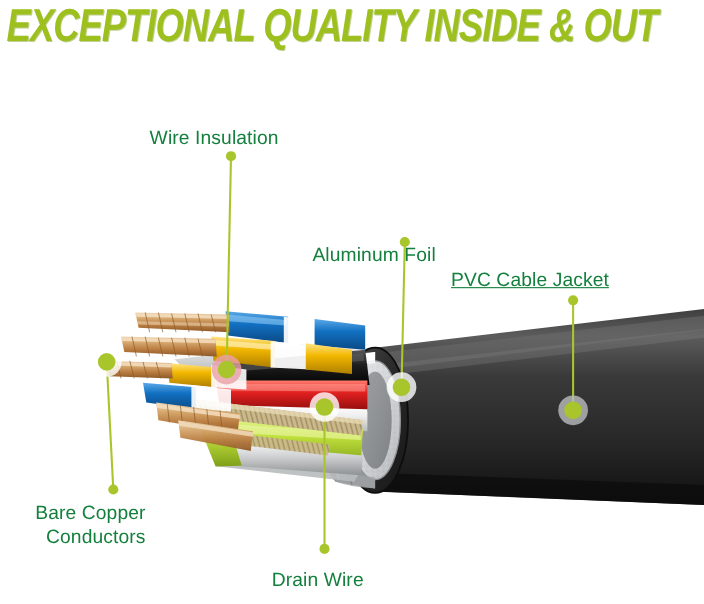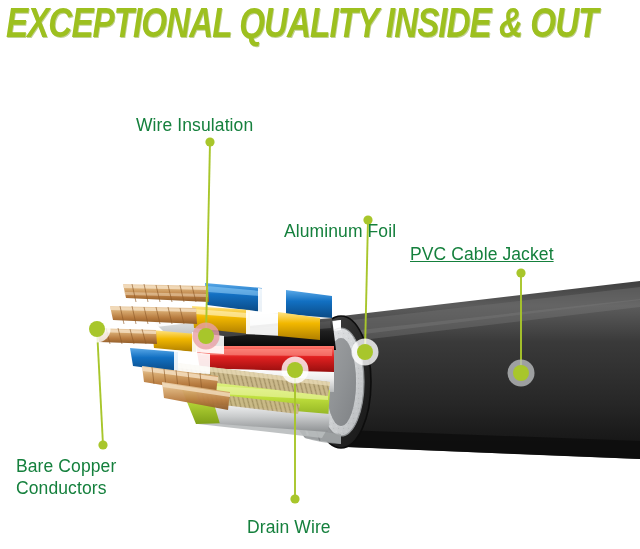--- a/index.html
+++ b/index.html
@@ -332,18 +332,18 @@
         </g>
       </g>
   </svg>
 
   <div class="label" style="left:136px;top:114px;">Wire Insulation</div>
 
   <div class="label" style="left:284px;top:189px;margin-top:31px;">Aluminum Foil</div>
 
   <div class="label" style="left:410px;top:243px;text-decoration:underline;">PVC Cable Jacket</div>
 
-  <div class="label" style="left:16px;top:455px;">Bare Copper
+  <div class="label" style="left:32px;top:455px;text-align:right;">Bare Copper
 Conductors</div>
 
   <div class="label" style="left:247px;top:516px;">Drain Wire</div>
 
 </div>
 
 </body></html>

